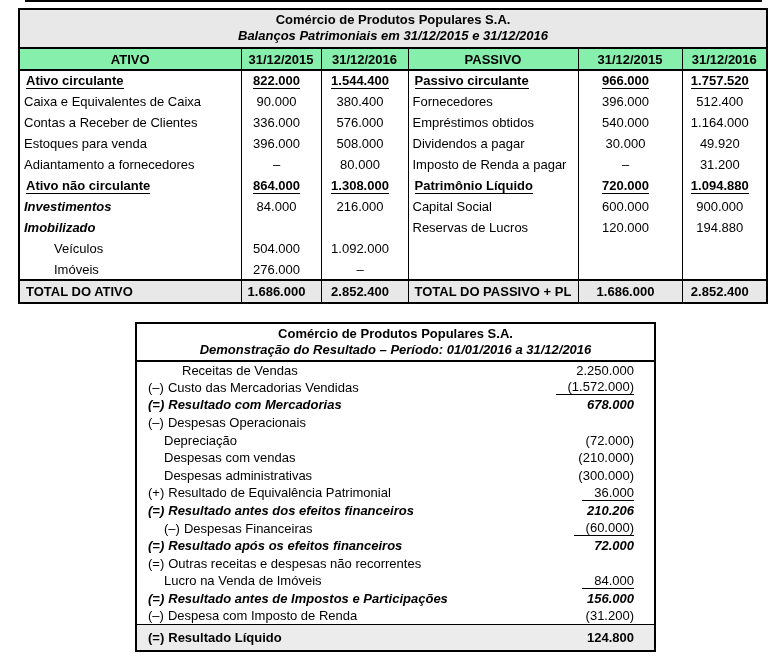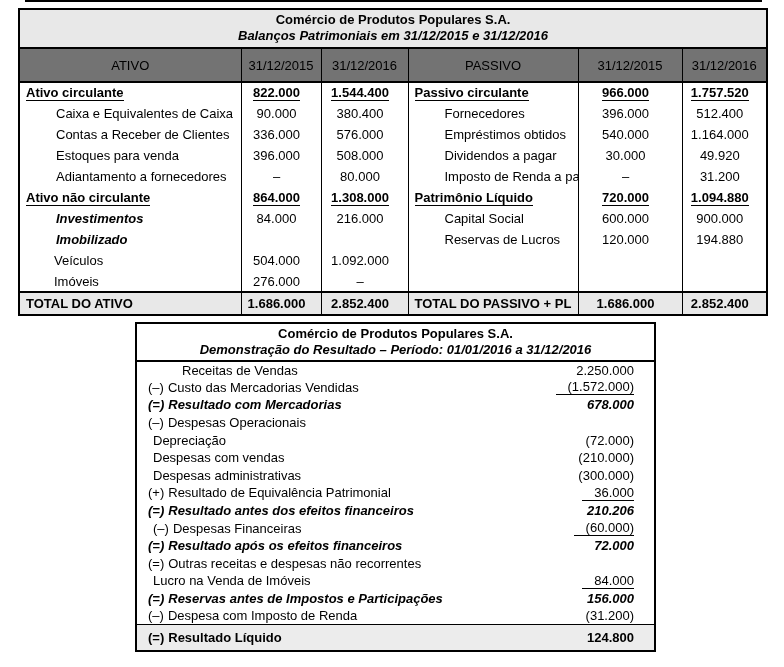--- a/index.html
+++ b/index.html
@@ -15,49 +15,49 @@
 
   table { border-collapse: collapse; table-layout: fixed; }
 
   
   .bs { position: absolute; left: 18px; top: 8px; width: 748px; border: 2px solid #000; }
   .bs td, .bs th { padding: 0; font-size: 13px; overflow: hidden; white-space: nowrap; }
   .bs .title-cell { background: #e8e8e8; text-align: center; border-bottom: 2px solid #000; padding: 2px 0 3px 0; }
   .bs .t1 { font-weight: bold; line-height: 16px; }
   .bs .t2 { font-weight: bold; font-style: italic; line-height: 16px; }
   .bs thead th.colhead {
-    background: #737373; font-weight: normal; text-align: center;
-    height: 34px; border-bottom: 2px solid #000; border-left: 1.5px solid #000;
+    background: #86efac; font-weight: bold; text-align: center;
+    height: 22px; border-bottom: 2px solid #000; border-left: 1.5px solid #000;
   }
   .bs thead th.colhead:first-child { border-left: none; }
   .bs tbody td { height: 21px; border-left: 1.5px solid #000; vertical-align: middle; }
   .bs tbody td:first-child { border-left: none; }
   .bs .lbl { text-align: left; padding-left: 6px; }
   .bs .num { text-align: center; padding-right: 9px; }
-  .bs .i1 { padding-left: 36px; }
+  .bs .i1 { padding-left: 4px; }
   .bs .i2 { padding-left: 34px; }
   .bs .sec { font-weight: bold; }
   .bs .bi { font-weight: bold; font-style: italic; }
   .us { border-bottom: 1.5px solid #000; padding-bottom: 0px; display: inline-block; line-height: 15px; }
   .bs tfoot td {
     background: #e8e8e8; font-weight: bold; height: 23px;
     border-top: 2px solid #000; border-left: 1.5px solid #000; vertical-align: middle;
   }
   .bs tfoot td:first-child { border-left: none; }
 
   
   .dre { position: absolute; left: 135px; top: 322px; width: 521px; border: 2px solid #000; }
   .dre td { padding: 0; font-size: 13px; overflow: hidden; white-space: nowrap; }
   .dre .title-cell { background: #fff; text-align: center; border-bottom: 2px solid #000; padding: 2px 0 2px 0; }
   .dre .t1 { font-weight: bold; line-height: 16px; }
   .dre .t2 { font-weight: bold; font-style: italic; line-height: 16px; }
   .dre tbody td { height: 17.6px; vertical-align: middle; }
   .dre td.vcell { text-align: right; padding-right: 20px; width: 112px; }
   .dre .d0 { padding-left: 11px; }
-  .dre .d1 { padding-left: 16px; margin-top: 12px; }
+  .dre .d1 { padding-left: 27px; margin-top: 12px; }
   .dre .d2 { padding-left: 45px; }
   .dre .bi { font-weight: bold; font-style: italic; }
   .dre .prefix { display: inline-block; margin-right: 4px; }
   .uv { border-bottom: 1.2px solid #000; padding-left: 12px; padding-bottom: 0px; display: inline-block; line-height: 14px; }
   .dre tfoot td {
     background: #ececec; font-weight: bold; height: 26px;
     border-top: 1.5px solid #000; vertical-align: middle;
   }
 </style>
 </head>
@@ -246,21 +246,21 @@
         </tr>
         <tr>
           <td class="d0"><span class="prefix">(=)</span><span>Outras receitas e despesas não recorrentes</span></td>
           <td class="vcell"></td>
         </tr>
         <tr>
           <td class="d1"><span>Lucro na Venda de Imóveis</span></td>
           <td class="vcell"><span class="uv">84.000</span></td>
         </tr>
         <tr>
-          <td class="d0 bi"><span class="prefix">(=)</span><span>Reservas antes de Impostos e Participações</span></td>
+          <td class="d0 bi"><span class="prefix">(=)</span><span>Resultado antes de Impostos e Participações</span></td>
           <td class="vcell bi">156.000</td>
         </tr>
         <tr>
           <td class="d0"><span class="prefix">(–)</span><span>Despesa com Imposto de Renda</span></td>
           <td class="vcell">(31.200)</td>
         </tr>
       </tbody>
     <tfoot>
       <tr>
         <td class="d0">

